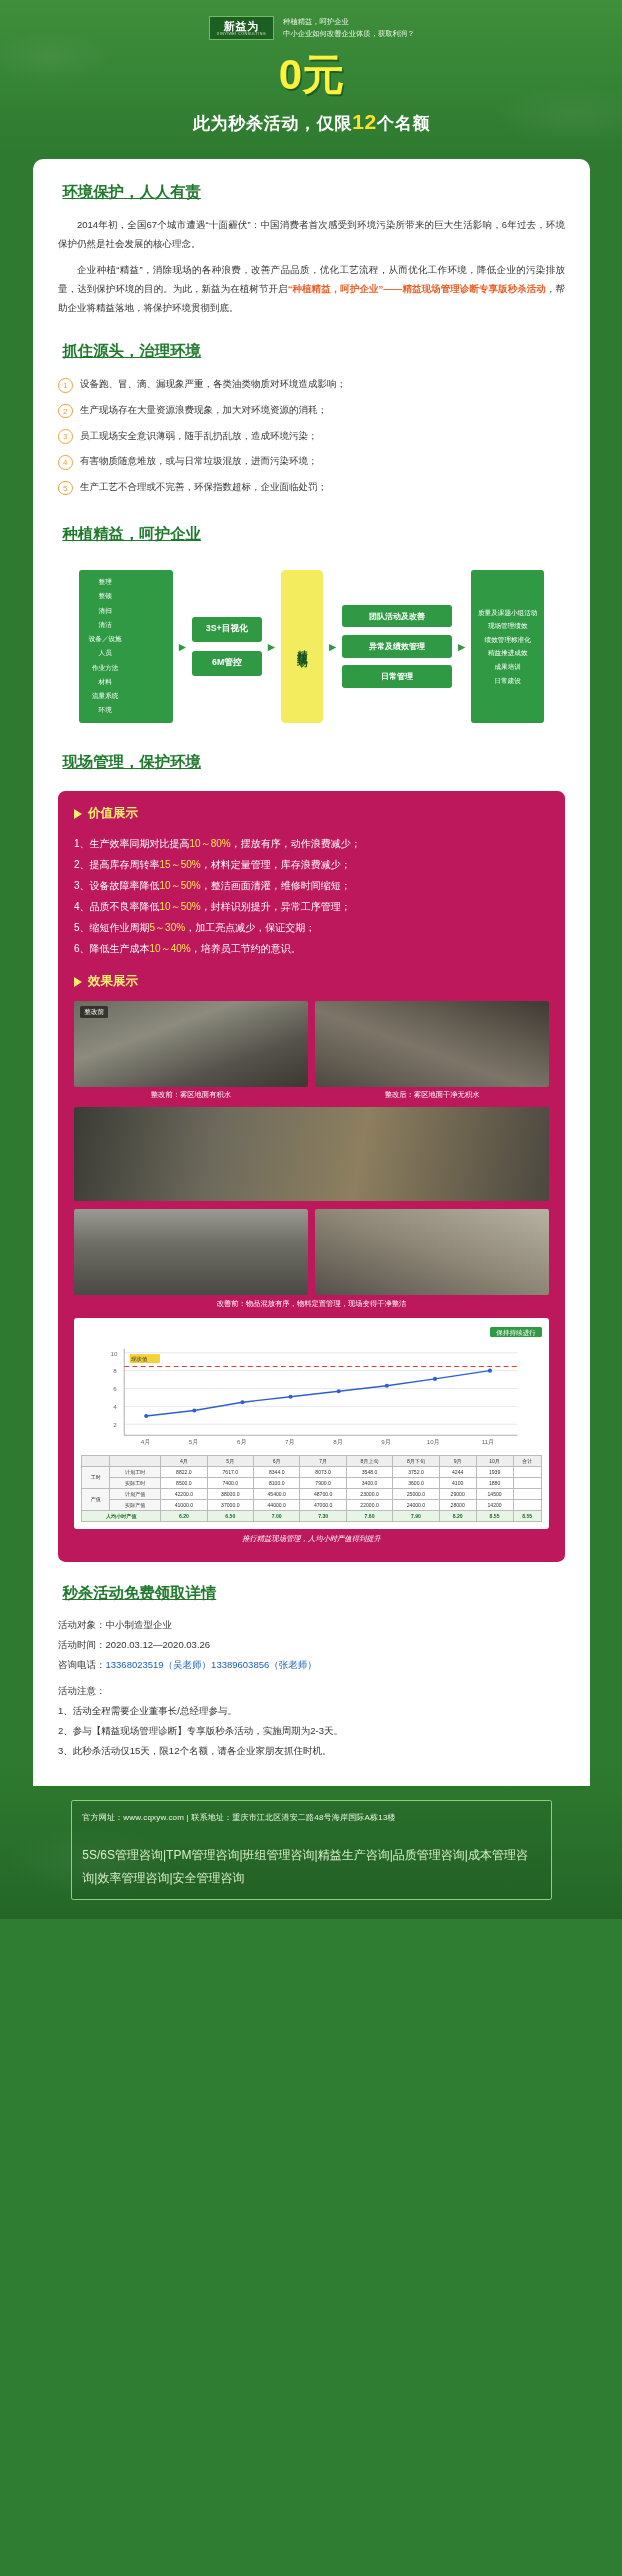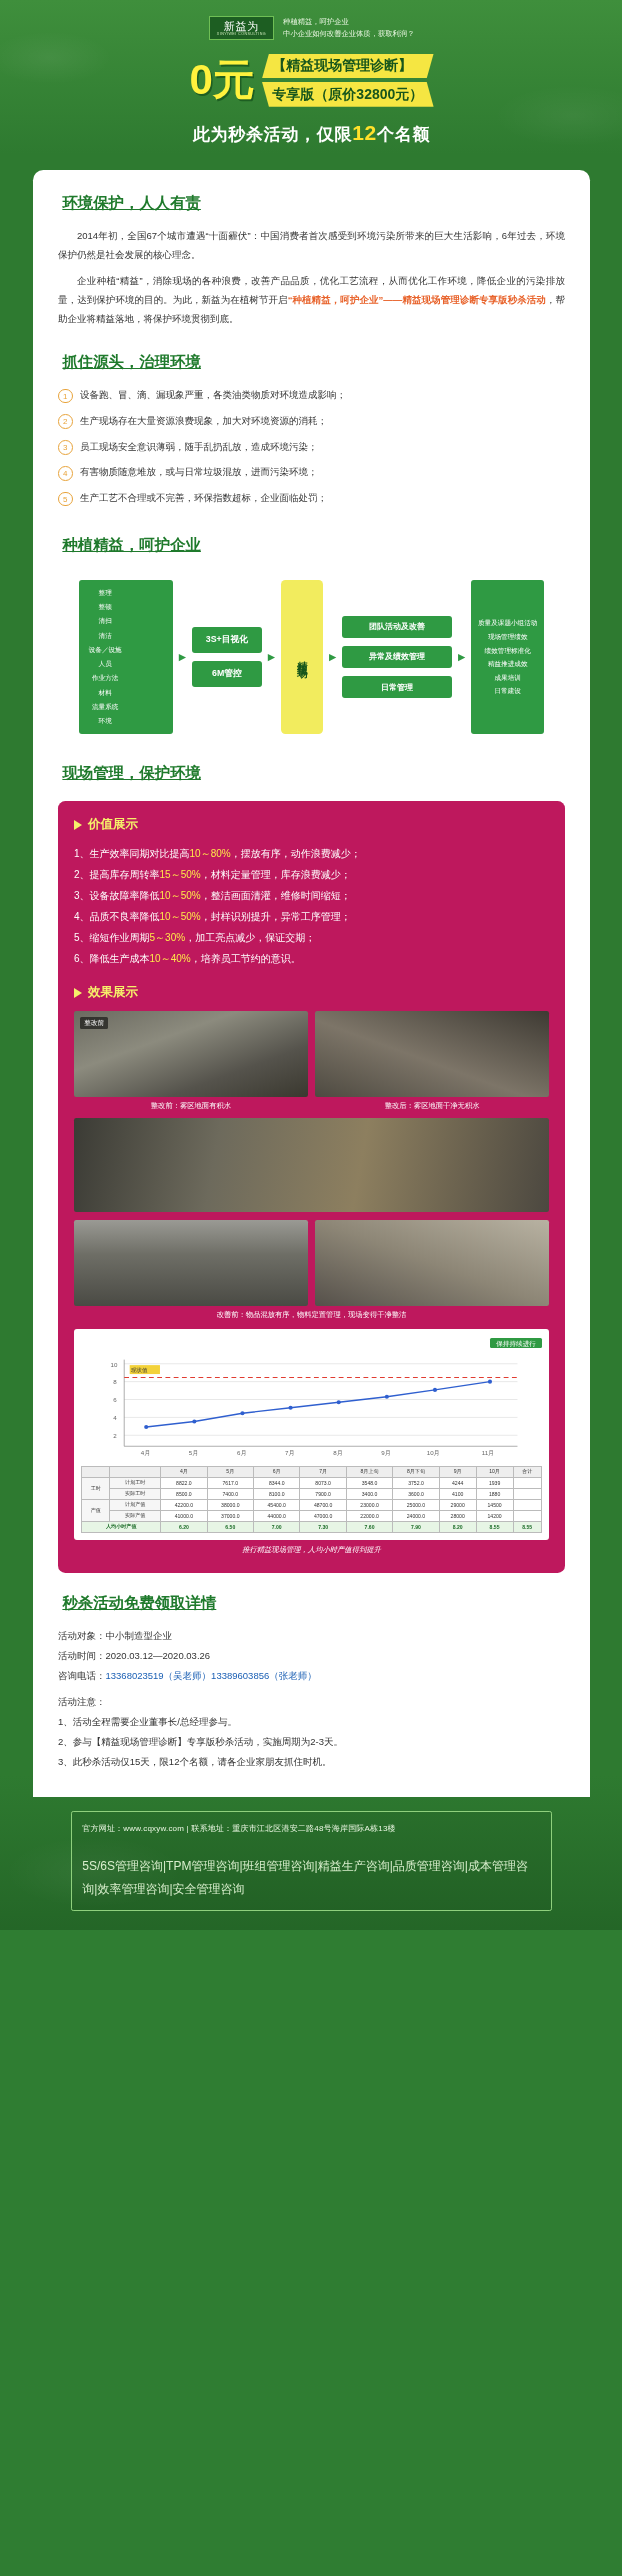--- a/index.html
+++ b/index.html
@@ -39,21 +39,21 @@
     margin-bottom: 13px;
   }
   .logo {
     background: #1d5e22;
     border: 0.7px solid #6fbf55;
     color: #ffffff;
     padding: 3.7px 7.3px 2.9px;
     line-height: 1.05;
     text-align: center;
   }
-  .logo .cn { font-size: 11px; font-weight: normal; letter-spacing: 0.7px; }
+  .logo .cn { font-size: 11px; font-weight: bold; letter-spacing: 0.7px; }
   .logo .en { font-size: 3.7px; letter-spacing: 0.4px; color: #c9e6b7; }
   .brandtxt { text-align: left; color: #eaf7e2; font-size: 7.3px; line-height: 1.7; }
   .price-row {
     display: flex;
     align-items: center;
     justify-content: center;
     gap: 7.3px;
     margin: 0 auto 1.5px;
     width: 454px;
     position: relative;
@@ -389,24 +389,20 @@
         <div class="en">XINYIWEI CONSULTING</div>
       </div>
       <div class="brandtxt">
         <div>种植精益，呵护企业</div>
         <div>中小企业如何改善企业体质，获取利润？</div>
       </div>
     </div>
 
     <div class="price-row">
       <div class="price-0">0元</div>
-      <div class="price-block">
-        <div class="price-line1">【精益现场管理诊断】</div>
-        <div class="price-line2">专享版（原价32800元）</div>
-      </div>
     </div>
 
     <div class="seckill">
       <span>此为秒杀活动，仅限</span><span class="num">12</span><span>个名额</span>
     </div>
   </div>
 
   <div class="card">
     <div class="sec-title"><span>环境保护，人人有责</span></div>
     <p class="body">2014年初，全国67个城市遭遇“十面霾伏”：中国消费者首次感受到环境污染所带来的巨大生活影响，6年过去，环境保护仍然是社会发展的核心理念。</p>

